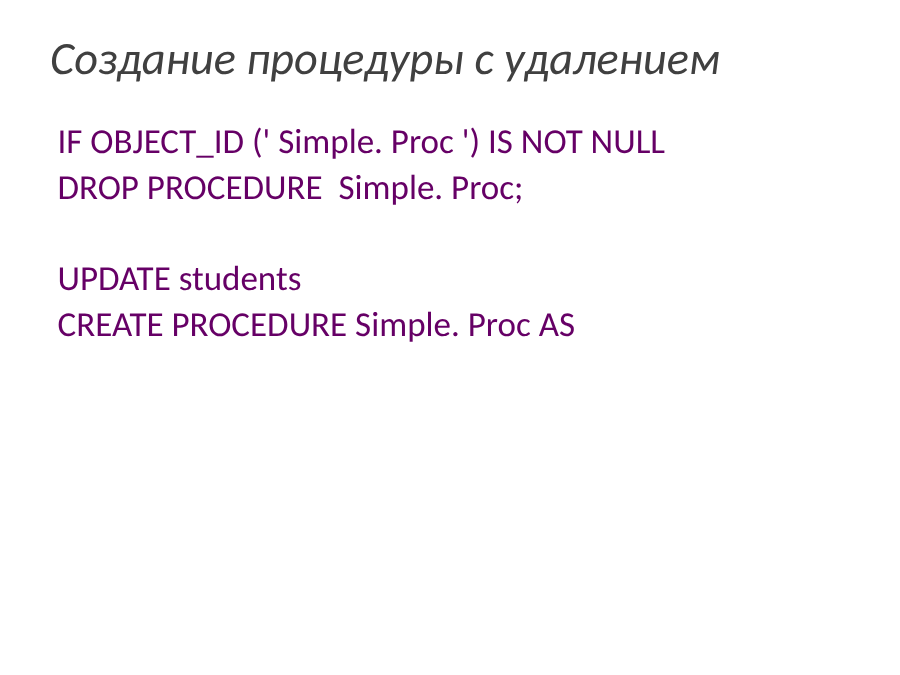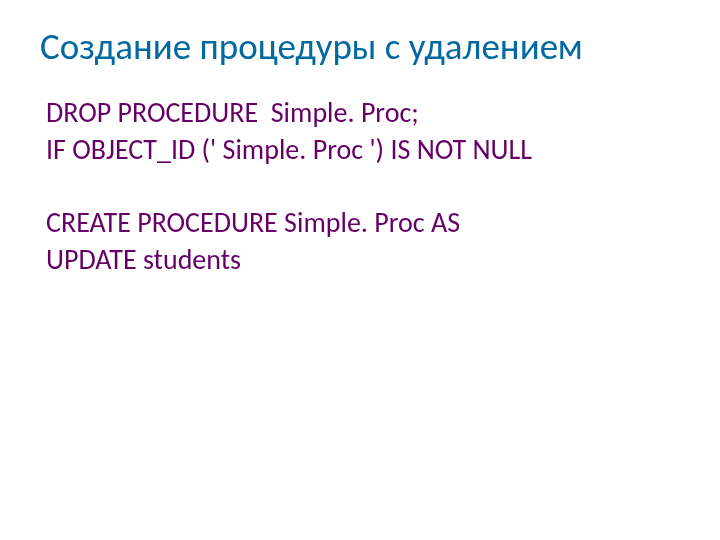--- a/index.html
+++ b/index.html
@@ -10,43 +10,44 @@
       background: #ffffff;
       font-family: "Calibri", "Segoe UI", Arial, sans-serif;
       box-sizing: border-box;
       overflow: hidden;
     }
     .slide {
       padding: 24px 40px 0 40px;
     }
     .title {
       font-size: 37px;
-      color: #0369a1;
+      color: #404040;
       letter-spacing: 0px;
       margin-bottom: 26px;
       font-weight: 400;
+      font-style: italic;
     }
     .content {
       padding-left: 6px;
     }
     .sql-line {
       font-size: 28px;
       color: #660066;
       line-height: 1.32;
       white-space: pre;
     }
     .spacer {
       height: 36px;
     }
   </style>
 </head>
 <body>
 
 <div class="slide">
   <div class="title">Создание процедуры с удалением</div>
   <div class="content">
+    <div class="sql-line">IF OBJECT_ID (' Simple. Proc ') IS NOT NULL</div>
     <div class="sql-line">DROP PROCEDURE  Simple. Proc;</div>
-    <div class="sql-line">IF OBJECT_ID (' Simple. Proc ') IS NOT NULL</div>
     <div class="spacer"></div>
+    <div class="sql-line">UPDATE students</div>
     <div class="sql-line">CREATE PROCEDURE Simple. Proc AS</div>
-    <div class="sql-line">UPDATE students</div>
   </div>
 </div>
 
 </body></html>

